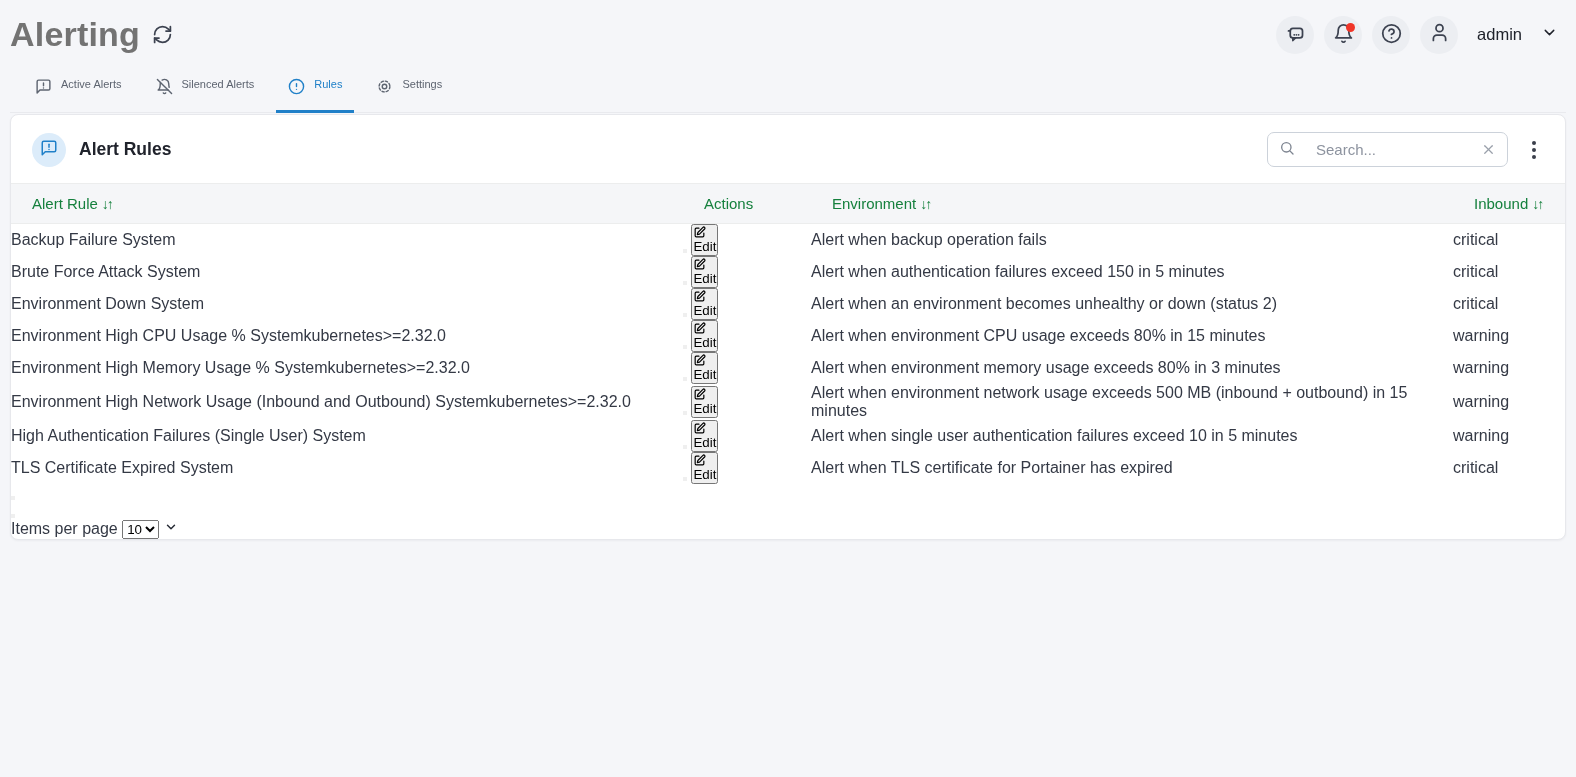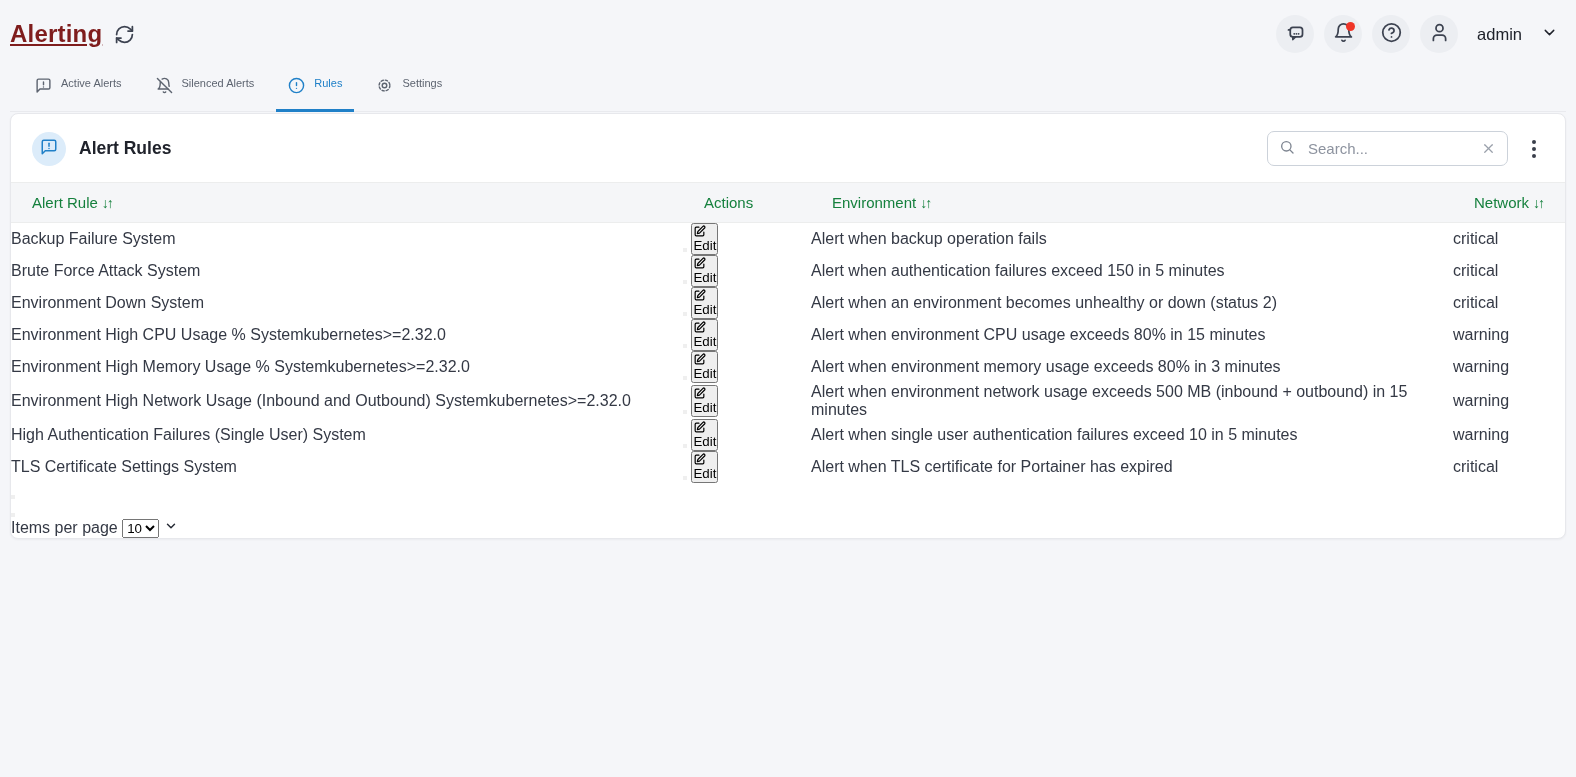--- a/index.html
+++ b/index.html
@@ -7,21 +7,21 @@
   body {
     font-family:"Liberation Sans", sans-serif;
     background:#f5f6f9;
     color:#343945;
   }
   .container { padding:0 10px; }
 
   
   .page-header { display:flex; justify-content:space-between; align-items:center; padding:15px 8px 4px 0; }
   .title-wrap { display:flex; align-items:center; gap:12px; }
-  .page-title { font-size:24px; font-weight:700; color:#7f1d1d; letter-spacing:.2px;text-decoration:underline; }
+  .page-title { font-size:34px; font-weight:700; color:#737373; letter-spacing:.2px; }
   .refresh-icon svg { display:block; }
   .topbar-right { display:flex; align-items:center; gap:10px; }
   .icon-btn {
     width:38px; height:38px; border-radius:50%; background:#eceef2;
     display:flex; align-items:center; justify-content:center; position:relative;
     border:none; cursor:pointer;
   }
   .notif-dot { position:absolute; top:7px; right:7px; width:9px; height:9px; border-radius:50%; background:#f03528; }
   .user-area { display:flex; align-items:center; gap:19px; cursor:pointer; }
   .user-name { font-size:16.5px; color:#20232c; }
@@ -41,21 +41,21 @@
   .panel {
     margin-top:1px; background:#fff; border:1px solid #e7e8ec; border-radius:8px;
     box-shadow:0 1px 2px rgba(30,35,50,.05); overflow:hidden;
   }
   .panel-header { display:flex; align-items:center; gap:13px; padding:17px 21px 16px; }
   .panel-icon-circle { width:34px; height:34px; border-radius:50%; background:#dcecfa; display:flex; align-items:center; justify-content:center; }
   .panel-title { font-size:17.5px; font-weight:700; color:#20232c; }
   .panel-header-right { margin-left:auto; display:flex; align-items:center; gap:16px; }
   .search-box {
     width:241px; height:35px; border:1px solid #ccd2da; border-radius:7px; background:#fff;
-    display:flex; align-items:center; padding:0 11px; gap:13px;
+    display:flex; align-items:center; padding:0 11px; gap:21px;
   }
   .search-box input { border:none; outline:none; flex:1; font-size:15px; color:#343945; font-family:inherit; background:transparent; min-width:0; }
   .search-box input::placeholder { color:#8d939f; }
   .clear-x { cursor:pointer; display:flex; }
   .kebab { width:20px; height:22px; display:flex; flex-direction:column; align-items:center; justify-content:center; gap:3px; background:none; border:none; cursor:pointer; }
   .kebab i { width:4px; height:4px; border-radius:50%; background:#3a3f4b; }
 
   
   .table-clip { overflow:hidden; }
   table { border-collapse:collapse; table-layout:fixed; width:1602px; }
@@ -226,21 +226,21 @@
             <th>
               <span>Alert Rule</span><span class="sort"><span class="dn active">↓</span><span class="up">↑</span></span>
             </th>
             <th>
               <span>Actions</span>
             </th>
             <th>
               <span>Environment</span><span class="sort"><span class="dn">↓</span><span class="up">↑</span></span>
             </th>
             <th>
-              <span>Network</span><span class="sort"><span class="dn">↓</span><span class="up">↑</span></span>
+              <span>Inbound</span><span class="sort"><span class="dn">↓</span><span class="up">↑</span></span>
             </th>
           </tr>
         </thead>
         <tbody>
   <tr>
     <td class="td-name">
       <div class="name-wrap">
         <span class="rule-name">Backup Failure</span>
         <span class="tags"><span class="tag tag-blue">System</span></span>
       </div>
@@ -423,21 +423,21 @@
         </button>
       </div>
     </td>
     <td class="td-desc"><span>Alert when single user authentication failures exceed 10 in 5 minutes</span></td>
     <td class="td-sev"><span>warning</span></td>
   </tr>
 
   <tr>
     <td class="td-name">
       <div class="name-wrap">
-        <span class="rule-name">TLS Certificate Settings</span>
+        <span class="rule-name">TLS Certificate Expired</span>
         <span class="tags"><span class="tag tag-blue">System</span></span>
       </div>
     </td>
     <td class="td-actions">
       <div class="actions-wrap">
         <button class="toggle" role="switch" aria-checked="false">
           <span class="knob"></span>
         </button>
         <button class="edit-btn disabled">
           <span style="display:flex;">

